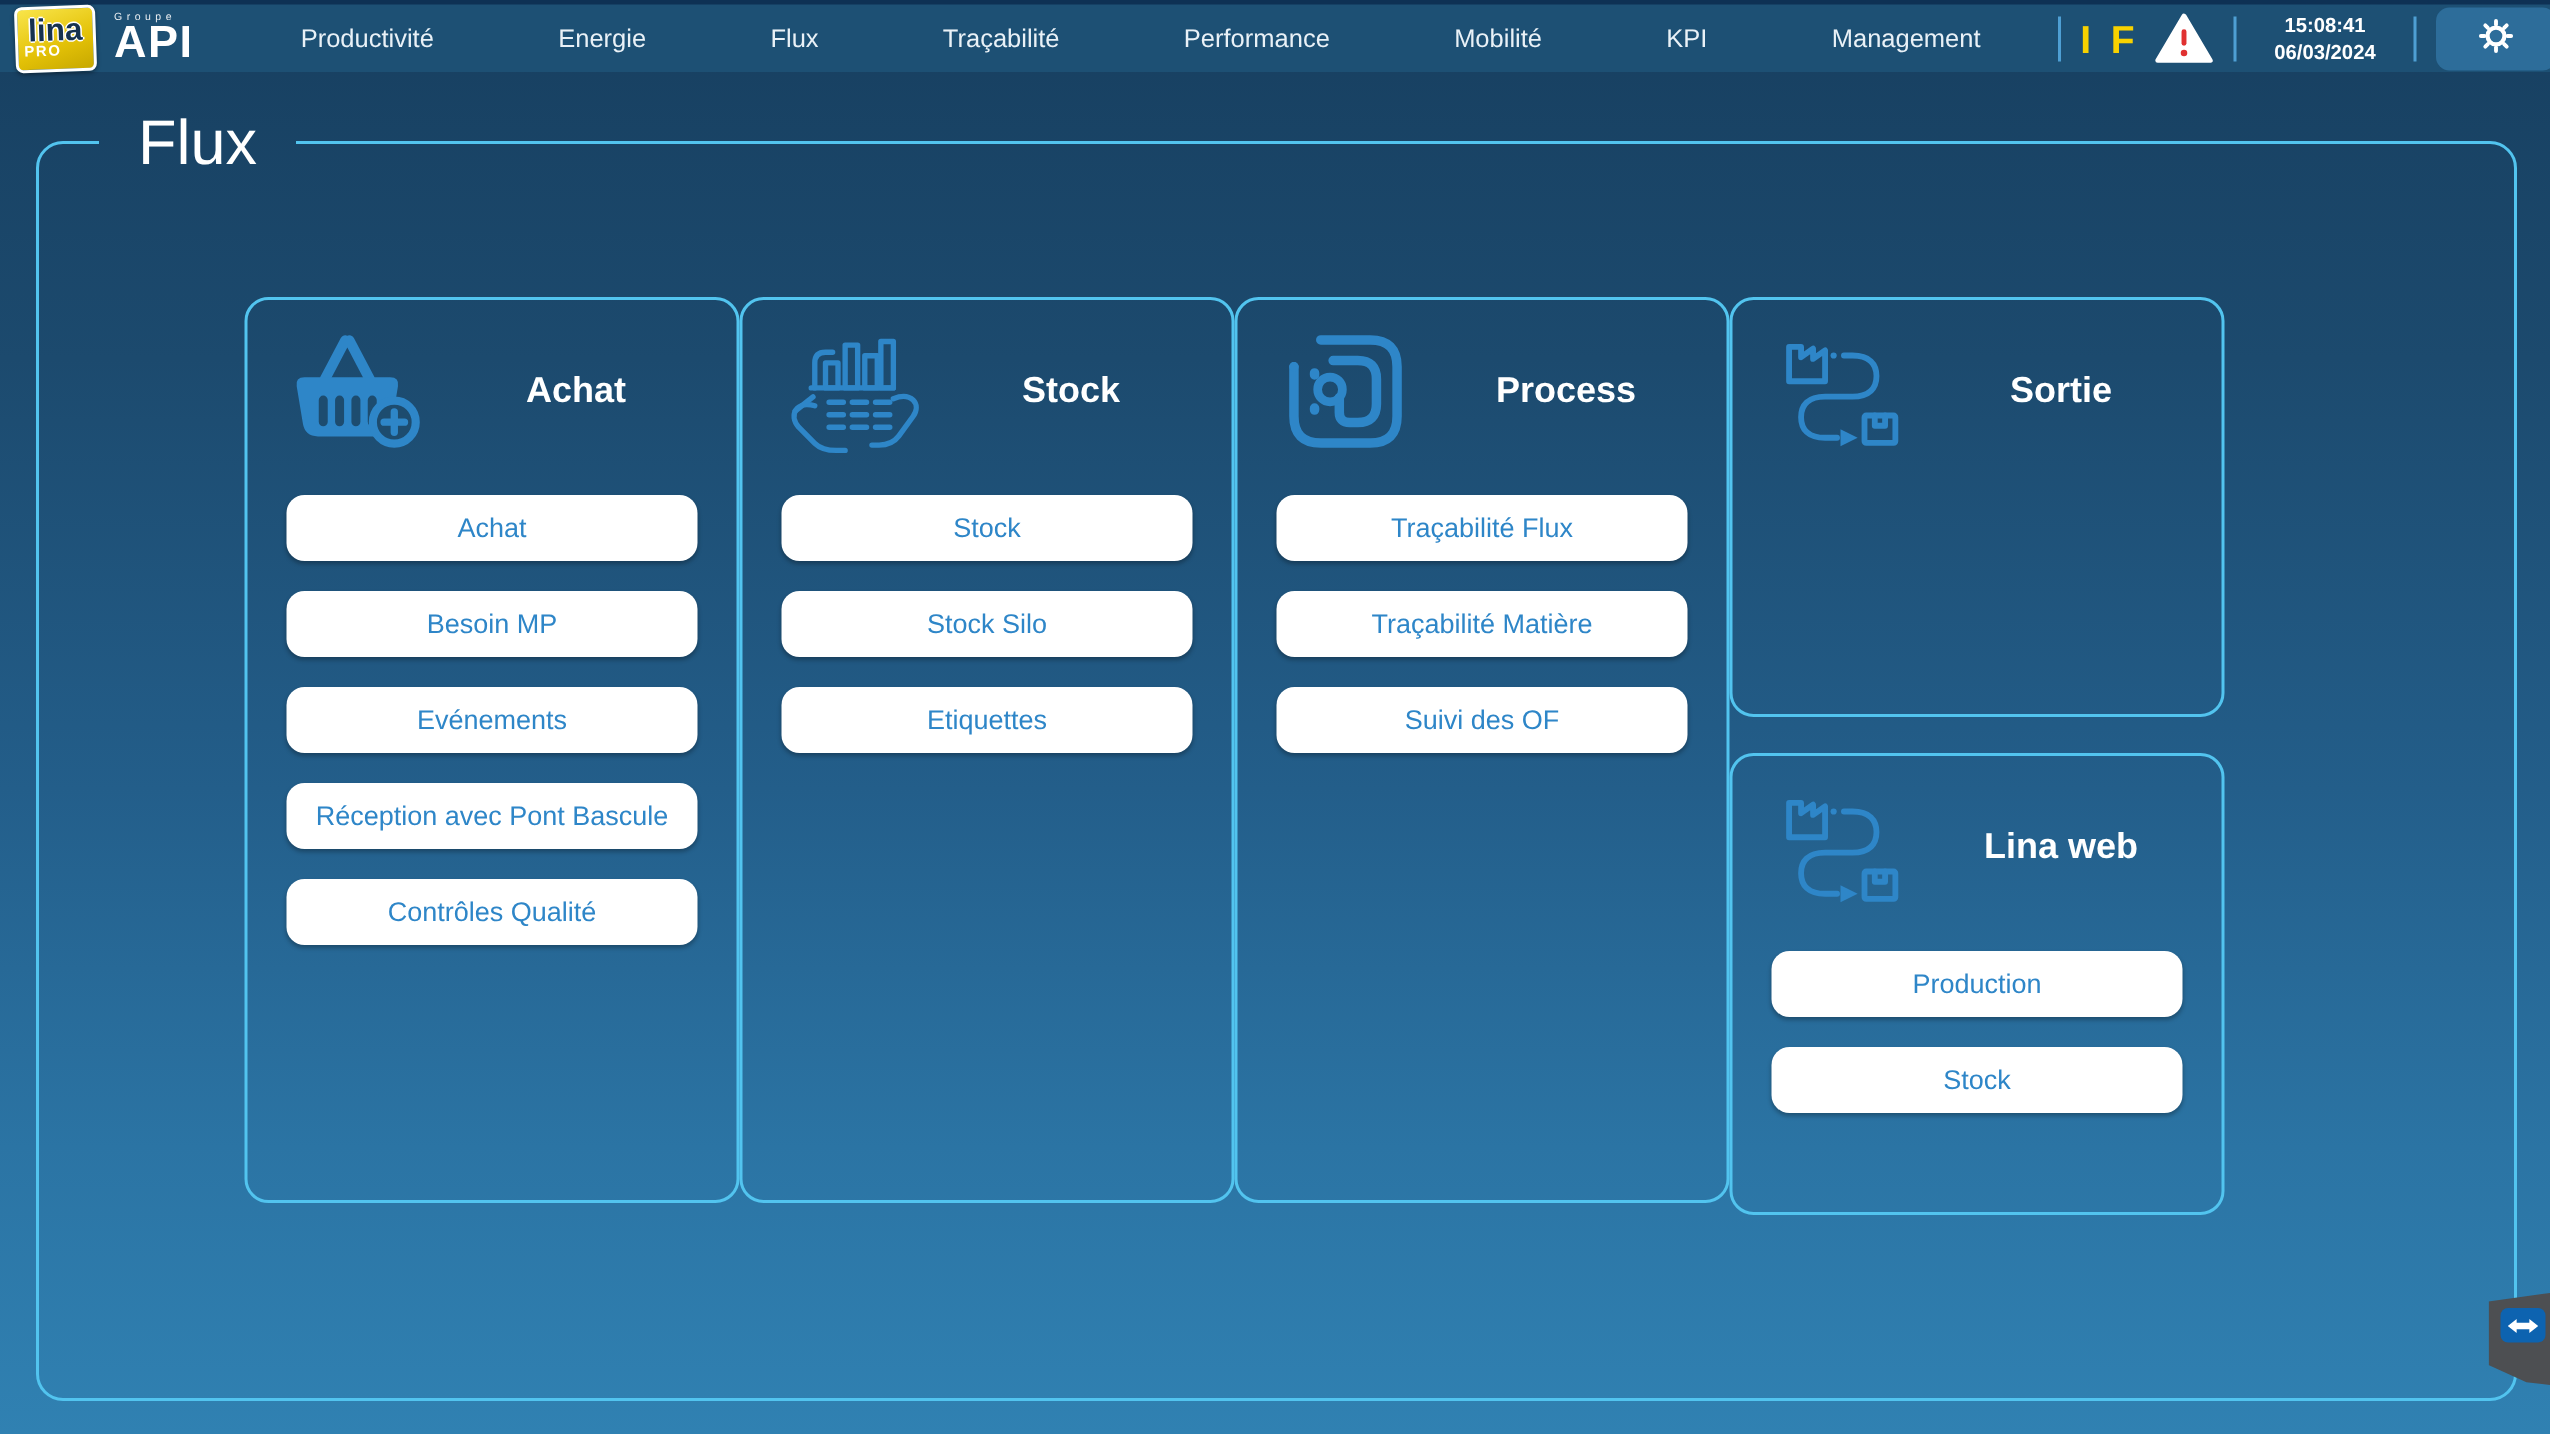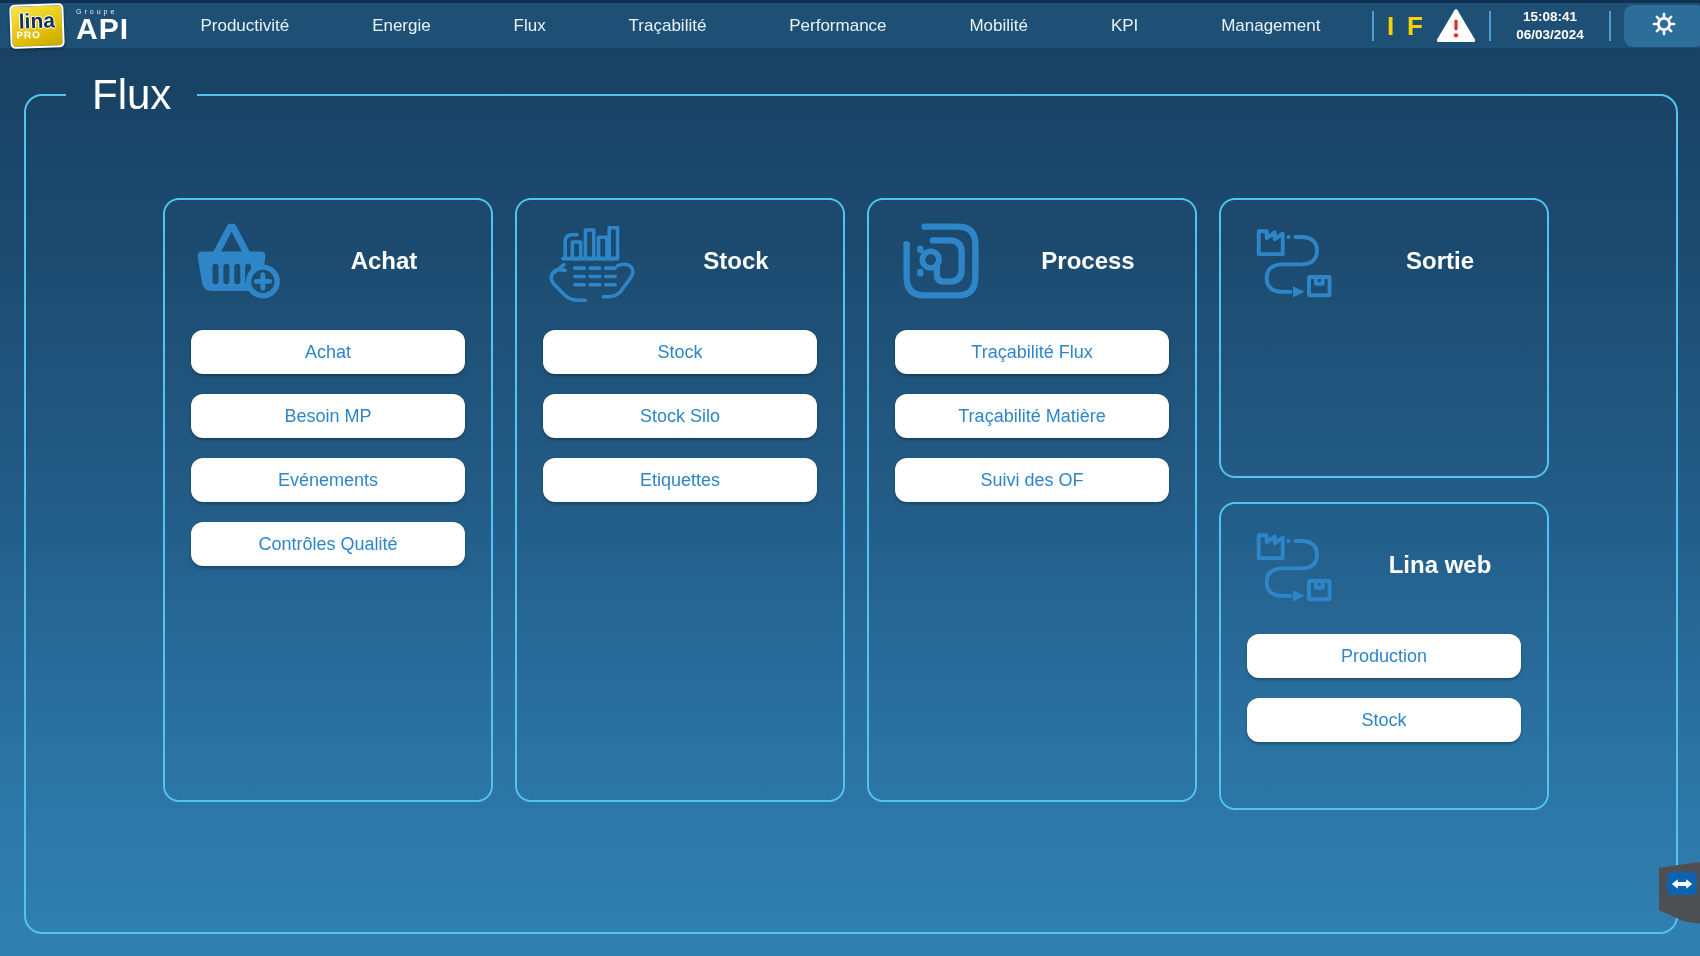--- a/index.html
+++ b/index.html
@@ -37,21 +37,21 @@
   .gear-btn { width: 80px; height: 42px; margin-right: -4px; border: none; cursor: pointer;
               background: #2d6d9a; border-radius: 9px; display: flex; align-items: center; justify-content: center; }
 
   
   .main { position: absolute; top: 48px; left: 0; right: 0; bottom: 0; }
   fieldset.panel { position: absolute; left: 24px; right: 22px; top: 26px; bottom: 22px;
                    margin: 0; padding: 0; border: 2px solid #52c4ef; border-radius: 18px; }
   fieldset.panel legend { margin-left: 40px; padding: 0 26px; color: #ffffff;
                           font-size: 42px; font-weight: 400; line-height: 1; }
 
-  .cards { position: absolute; left: 163px; top: 150px; display: flex; gap: 22px; }
+  .cards { position: absolute; left: 163px; top: 150px; display: flex; }
   .col { width: 330px; display: flex; flex-direction: column; gap: 24px; }
   .card { width: 330px; border: 2px solid #52c4ef; border-radius: 16px; background: transparent; }
   .card.tall { height: 604px; }
   .card.h-sortie { height: 280px; }
   .card.h-lina { height: 308px; }
 
   .card-header { height: 112px; display: flex; align-items: center; padding: 10px 14px 0 18px; }
   .card-icon { width: 108px; flex: none; display: flex; align-items: center; justify-content: center; }
   .card-title { flex: 1; text-align: center; color: #fff; font-size: 24px; font-weight: bold; }
 
@@ -153,20 +153,21 @@
                 <circle cx="55" cy="46" r="10.5" fill="#1d4c6f" stroke="#2e86c8" stroke-width="4"></circle>
                 <path d="M55 41 v10 M50 46 h10" stroke="#2e86c8" stroke-width="3.6" stroke-linecap="round"></path>
               </svg>
             </div>
             <div class="card-title">Achat</div>
           </div>
           <div class="card-buttons">
             <button class="card-btn">Achat</button>
             <button class="card-btn">Besoin MP</button>
             <button class="card-btn">Evénements</button>
+            <button class="card-btn">Réception avec Pont Bascule</button>
             <button class="card-btn">Contrôles Qualité</button>
           </div>
         </div>
       </div>
 
       <div class="col">
         <div class="card tall">
           <div class="card-header">
             <div class="card-icon">
               <svg width="100" height="88" viewBox="0 0 84 72" fill="none" stroke="#2e86c8" stroke-width="3" stroke-linecap="round" stroke-linejoin="round">

